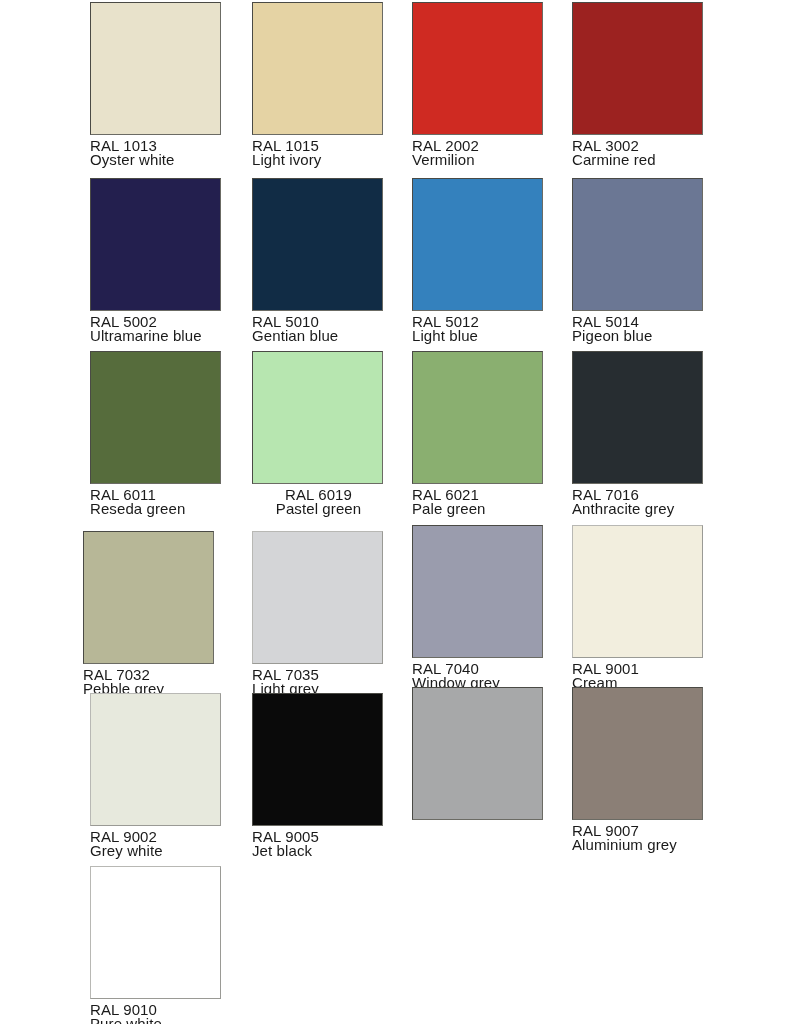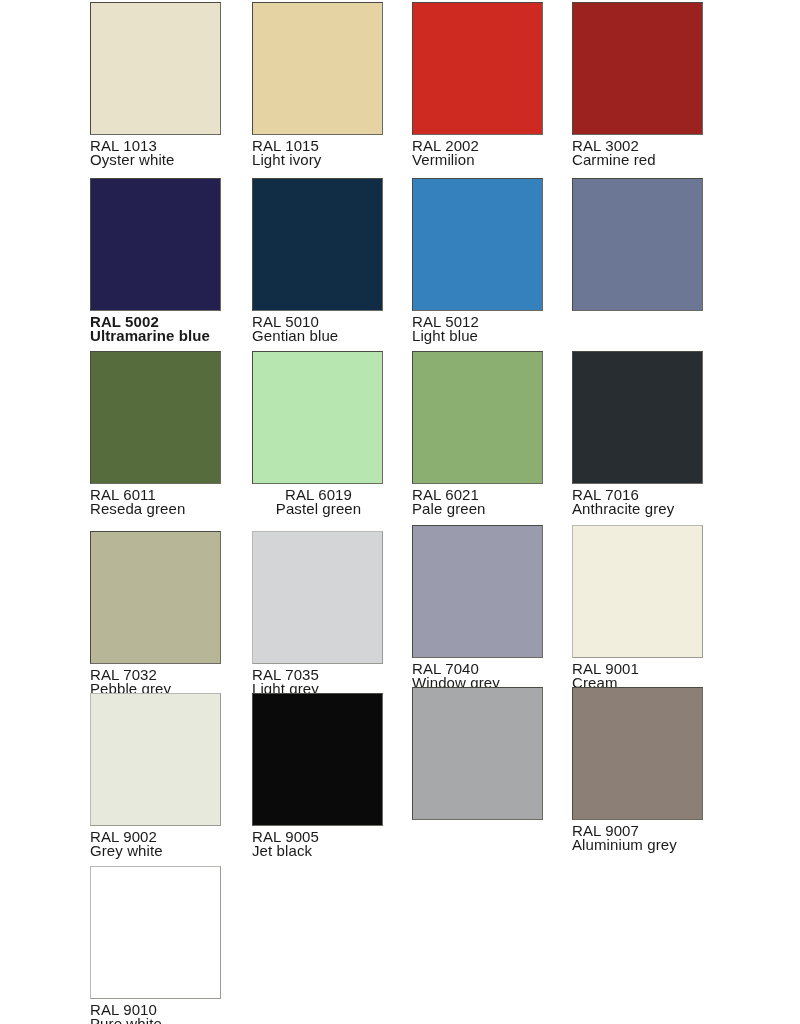--- a/index.html
+++ b/index.html
@@ -84,21 +84,21 @@
         <div class="swatch-name">Vermilion</div>
       </div>
     </div>
     <div class="swatch-cell" style="left: 572px; top: 2px;">
       <div class="swatch-chip" style="background: rgb(156, 34, 32);"></div>
       <div class="swatch-labels">
         <div class="swatch-code">RAL 3002</div>
         <div class="swatch-name">Carmine red</div>
       </div>
     </div>
-    <div class="swatch-cell" style="left: 90px; top: 178px; font-weight: bold;">
+    <div class="swatch-cell" style="left: 90px; top: 178px;">
       <div class="swatch-chip" style="background: rgb(35, 31, 78);"></div>
       <div class="swatch-labels">
         <div class="swatch-code">RAL 5002</div>
         <div class="swatch-name">Ultramarine blue</div>
       </div>
     </div>
     <div class="swatch-cell" style="left: 252px; top: 178px;">
       <div class="swatch-chip" style="background: rgb(17, 44, 69);"></div>
       <div class="swatch-labels">
         <div class="swatch-code">RAL 5010</div>
@@ -107,20 +107,24 @@
     </div>
     <div class="swatch-cell" style="left: 412px; top: 178px;">
       <div class="swatch-chip" style="background: rgb(52, 129, 189);"></div>
       <div class="swatch-labels">
         <div class="swatch-code">RAL 5012</div>
         <div class="swatch-name">Light blue</div>
       </div>
     </div>
     <div class="swatch-cell" style="left: 572px; top: 178px;">
       <div class="swatch-chip" style="background: rgb(107, 119, 148);"></div>
+      <div class="swatch-labels">
+        <div class="swatch-code">RAL 5014</div>
+        <div class="swatch-name">Pigeon blue</div>
+      </div>
     </div>
     <div class="swatch-cell" style="left: 90px; top: 351px;">
       <div class="swatch-chip" style="background: rgb(86, 108, 60);"></div>
       <div class="swatch-labels">
         <div class="swatch-code">RAL 6011</div>
         <div class="swatch-name">Reseda green</div>
       </div>
     </div>
     <div class="swatch-cell" style="left: 252px; top: 351px; text-align: center;">
       <div class="swatch-chip" style="background: rgb(183, 230, 176);"></div>
@@ -136,21 +140,21 @@
         <div class="swatch-name">Pale green</div>
       </div>
     </div>
     <div class="swatch-cell" style="left: 572px; top: 351px;">
       <div class="swatch-chip" style="background: rgb(39, 45, 49);"></div>
       <div class="swatch-labels">
         <div class="swatch-code">RAL 7016</div>
         <div class="swatch-name">Anthracite grey</div>
       </div>
     </div>
-    <div class="swatch-cell" style="left: 90px; top: 531px;">
+    <div class="swatch-cell" style="left: 83px; top: 531px;">
       <div class="swatch-chip" style="background: rgb(183, 183, 151);"></div>
       <div class="swatch-labels">
         <div class="swatch-code">RAL 7032</div>
         <div class="swatch-name">Pebble grey</div>
       </div>
     </div>
     <div class="swatch-cell" style="left: 252px; top: 531px;">
       <div class="swatch-chip light-edge" style="background: rgb(212, 213, 215);"></div>
       <div class="swatch-labels">
         <div class="swatch-code">RAL 7035</div>

